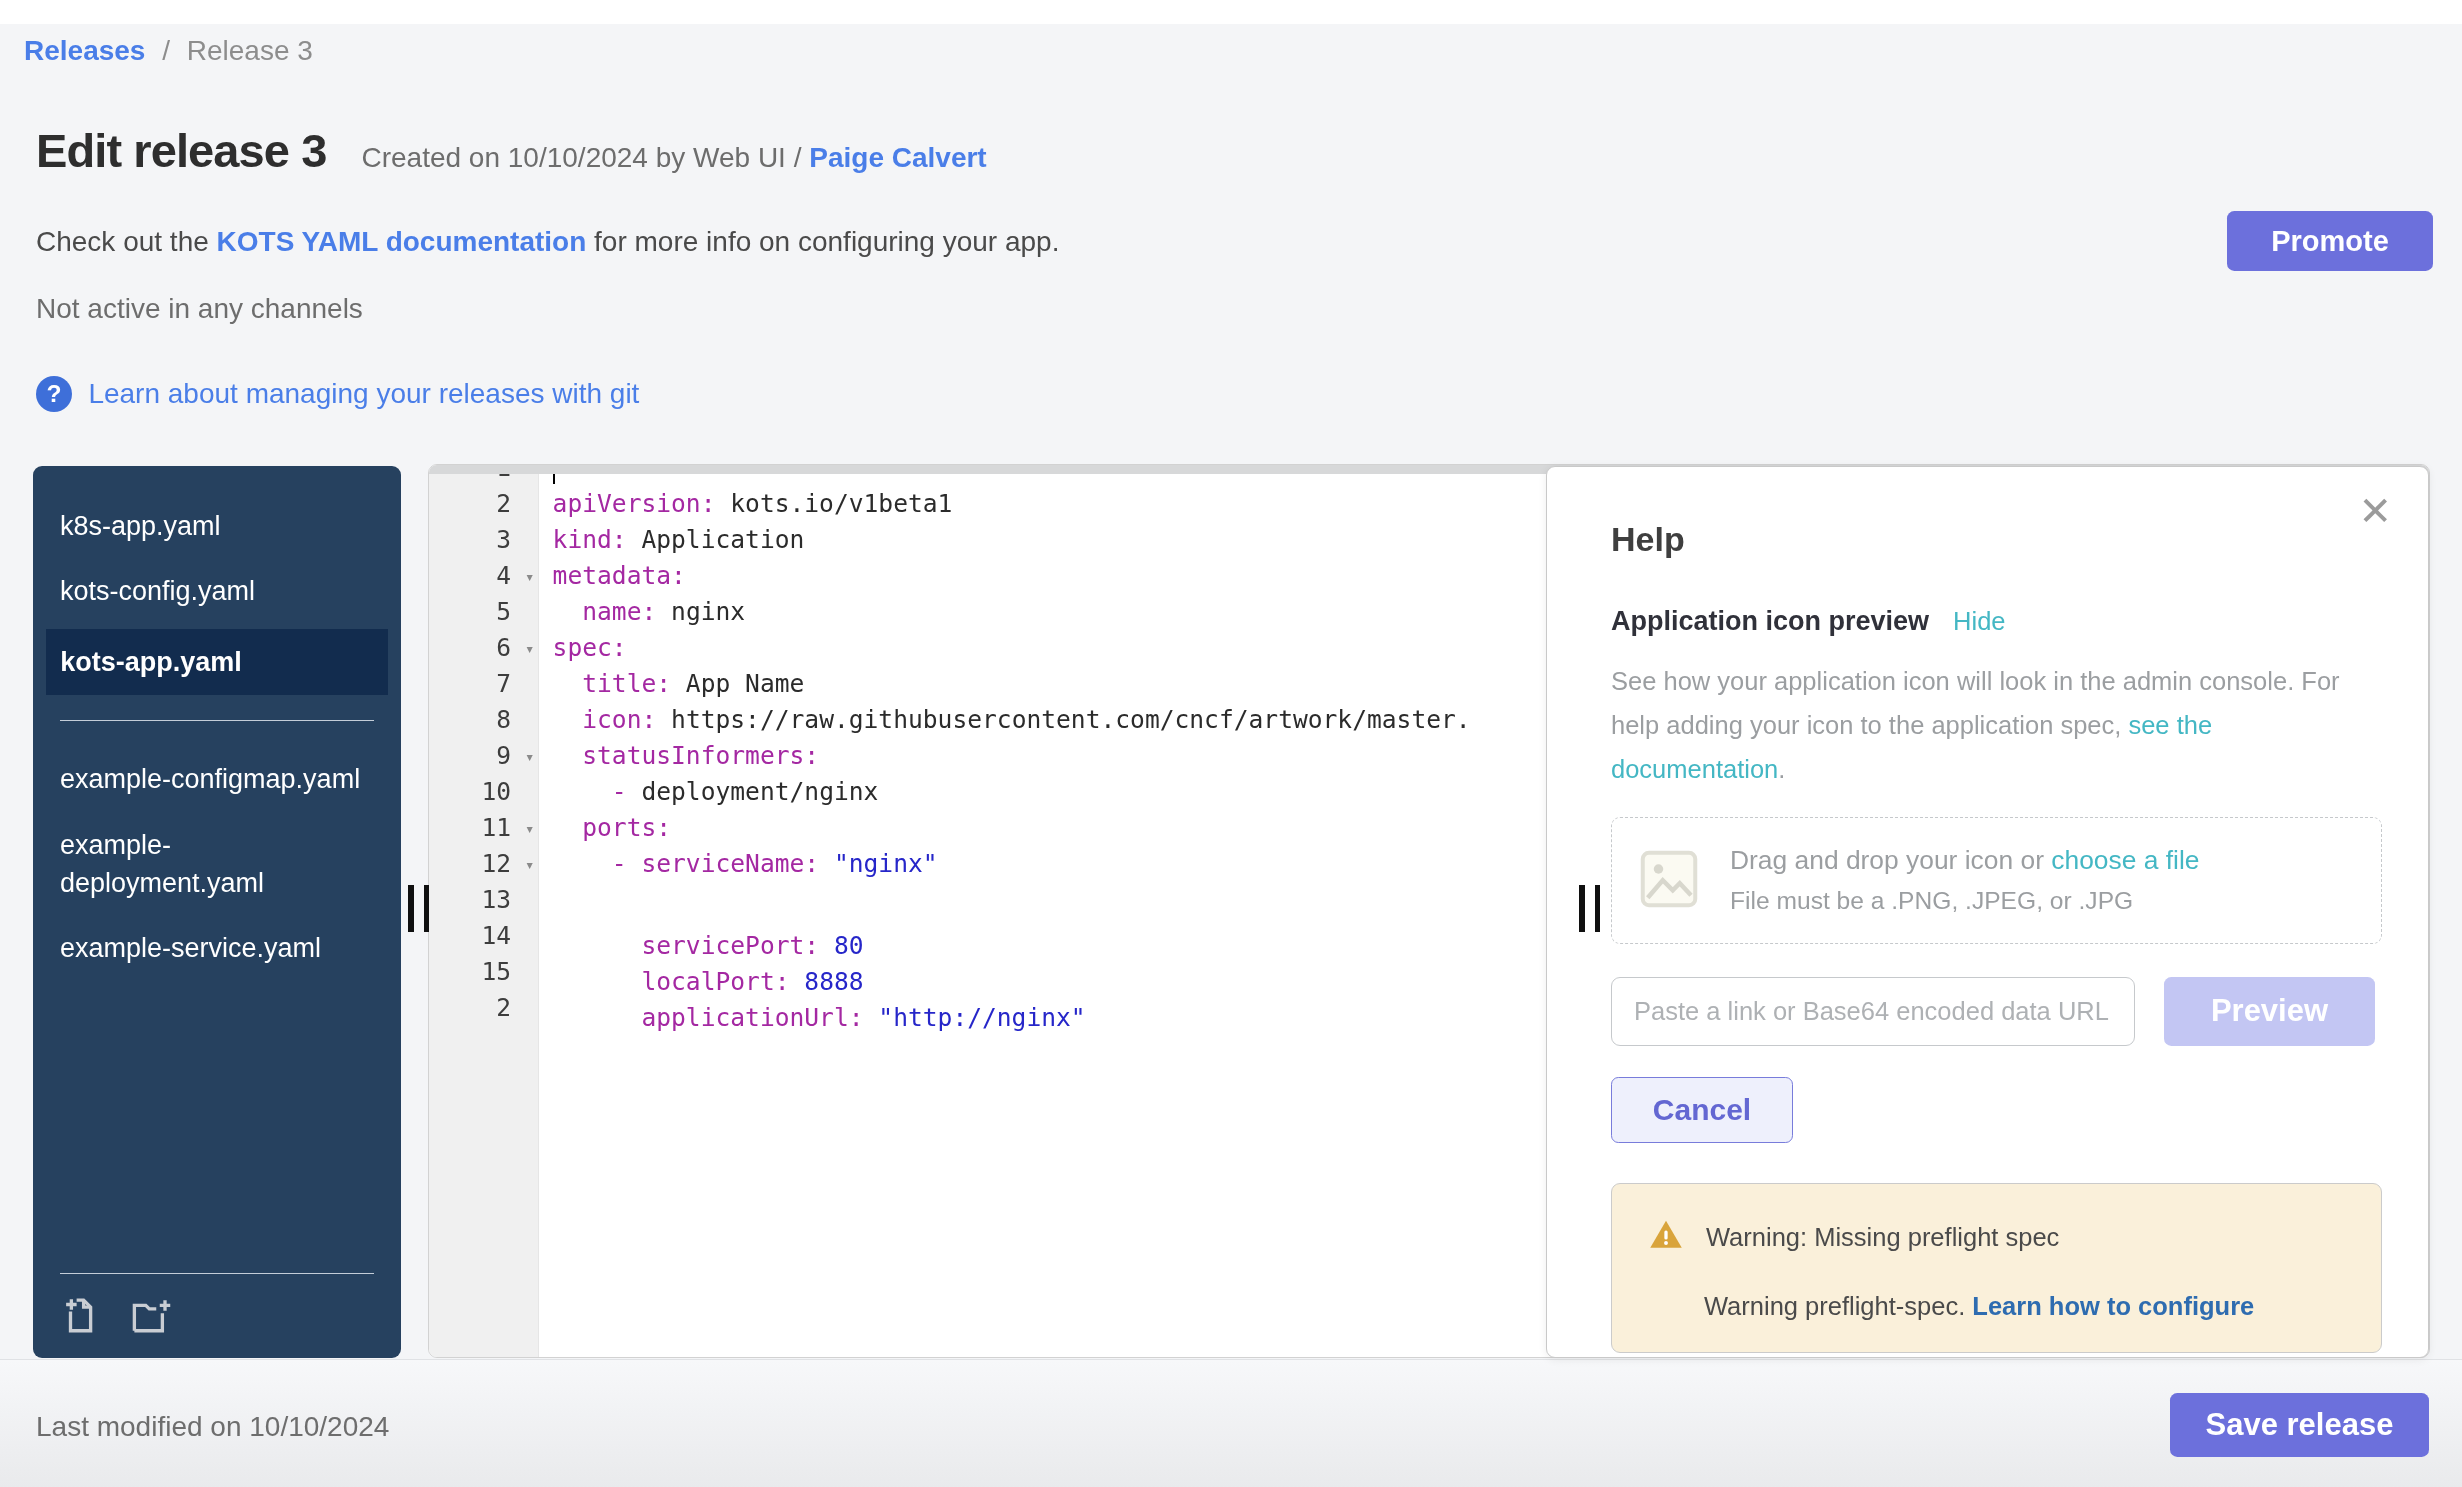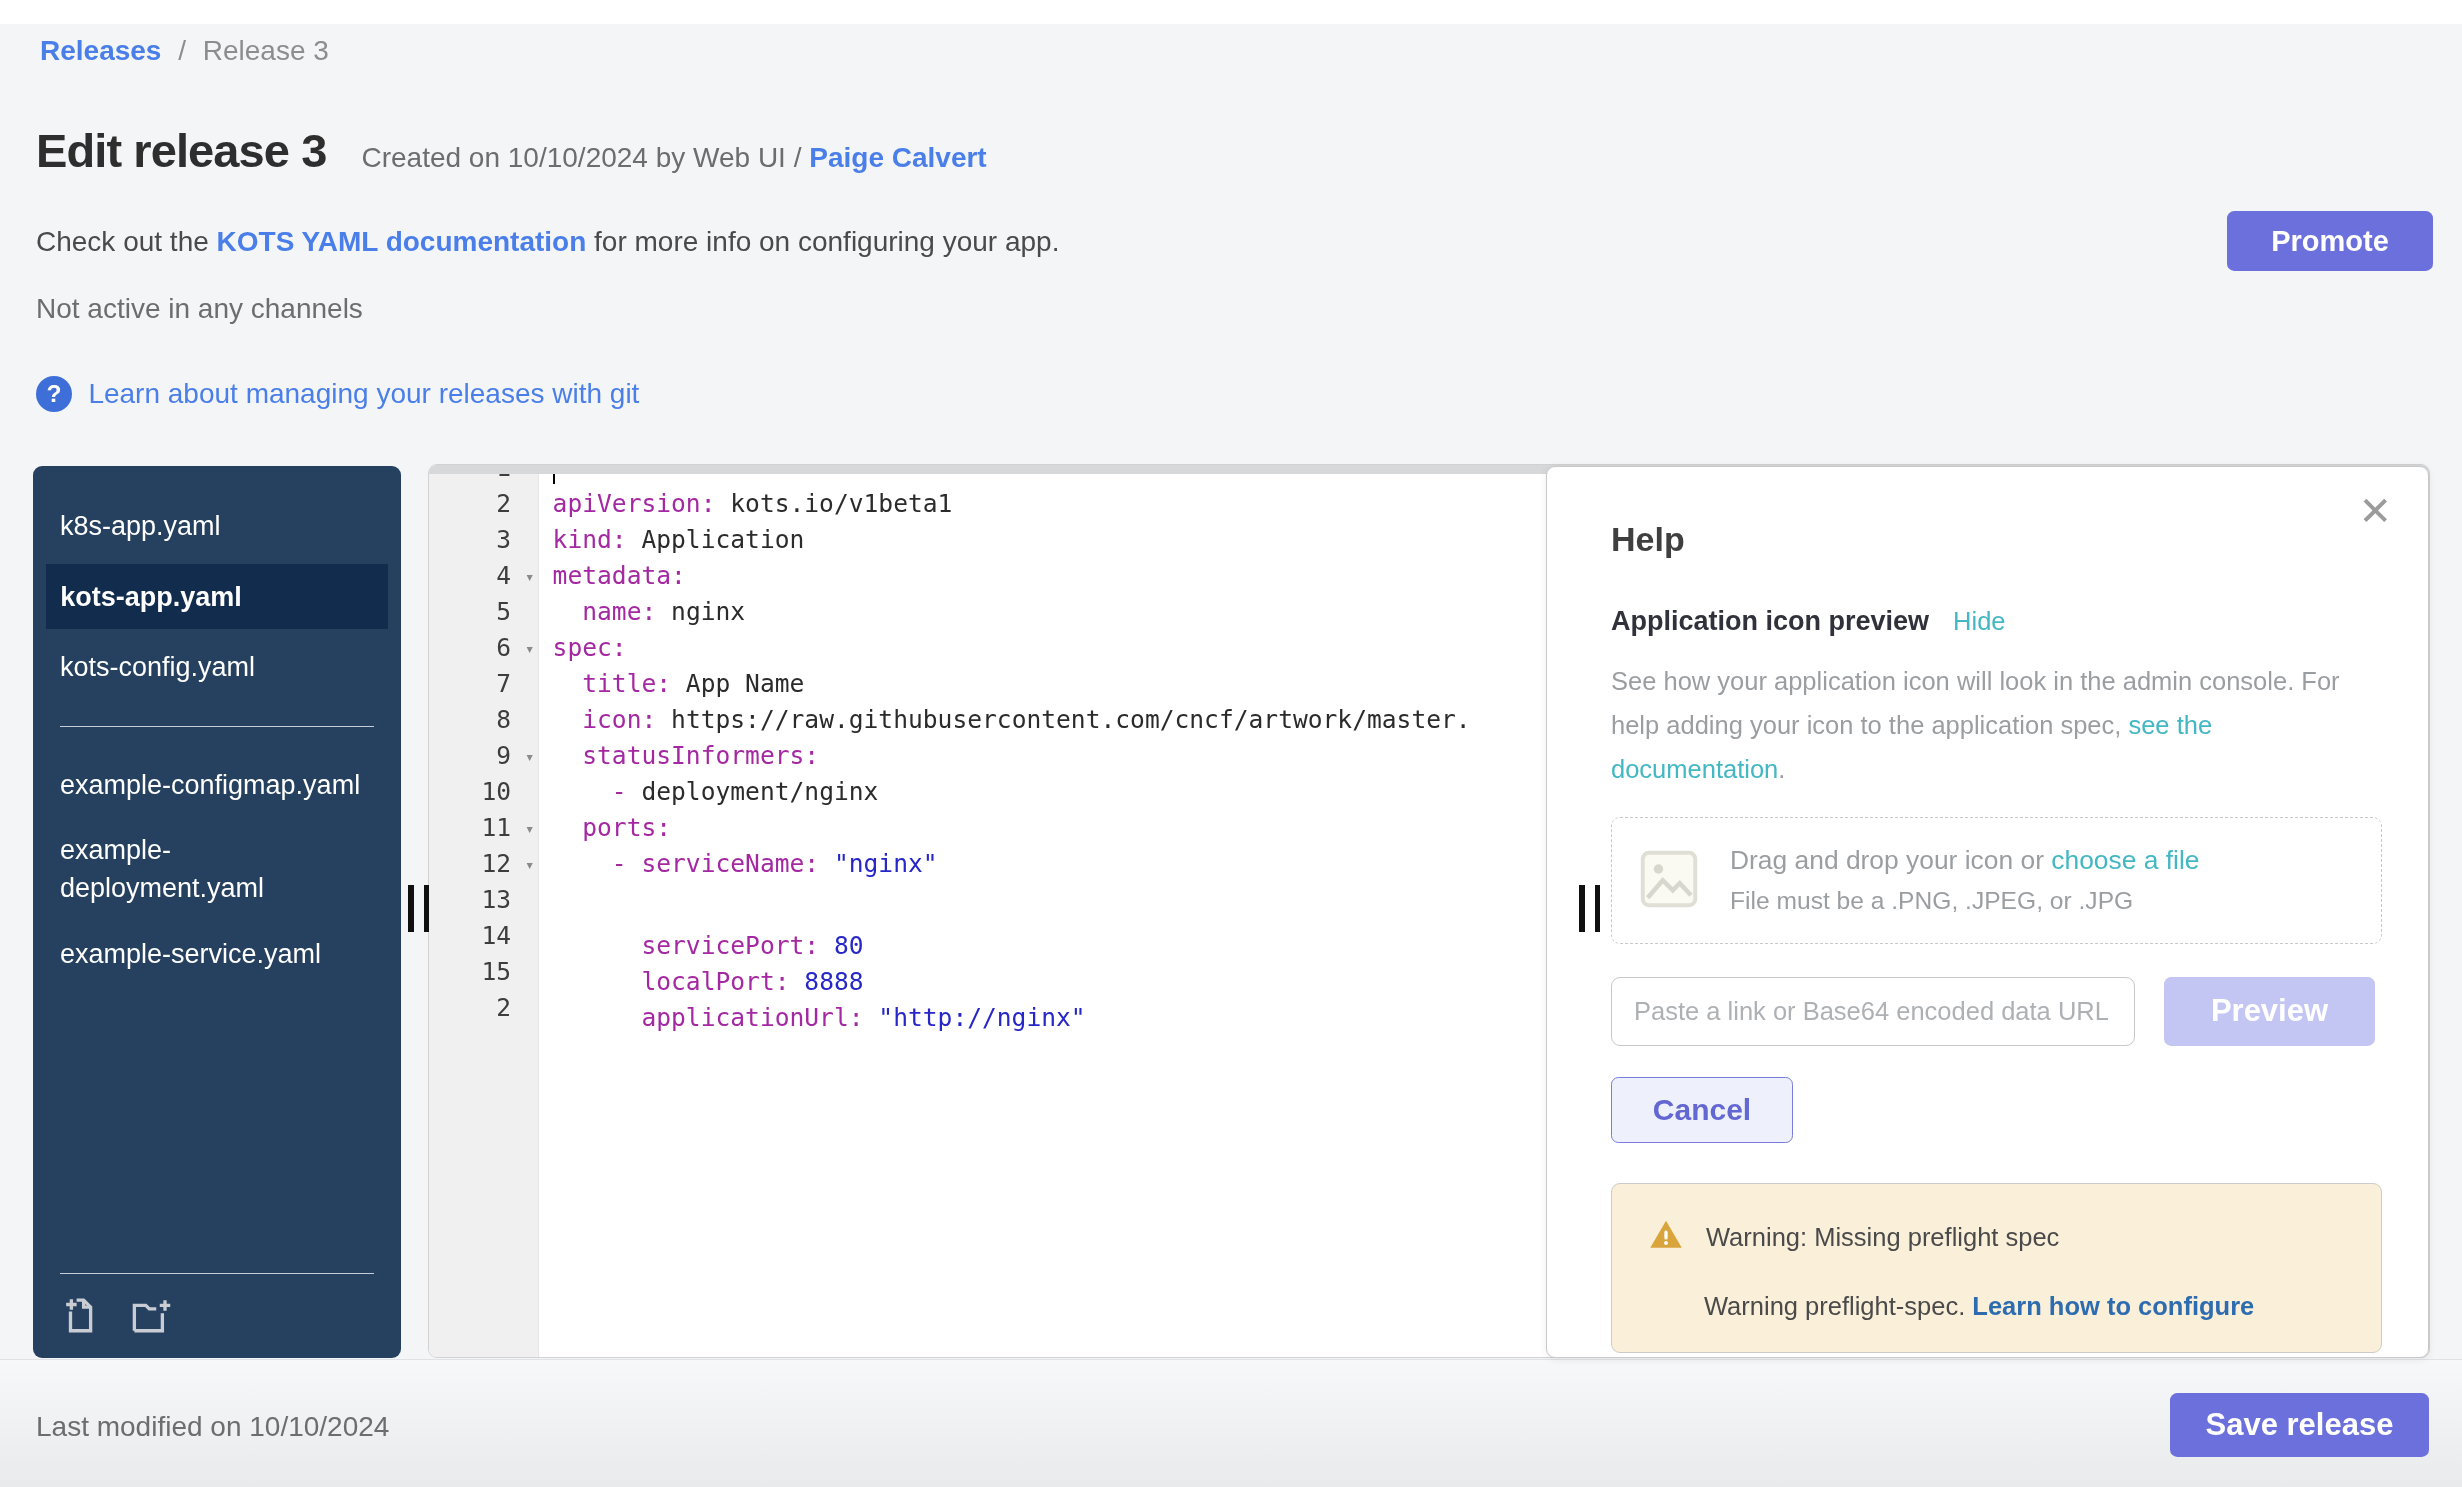--- a/index.html
+++ b/index.html
@@ -3,21 +3,21 @@
 <meta charset="utf-8">
 <style>
   html,body{margin:0;padding:0;}
   body{
     width:2462px;height:1488px;position:relative;overflow:hidden;
     background:#f4f5f7;font-family:"Liberation Sans",sans-serif;color:#4a4a4a;
   }
   .top-strip{position:absolute;top:0;left:0;right:0;height:24px;background:#ffffff;}
 
   
-  .breadcrumb{position:absolute;top:35px;left:40px;font-size:28px;color:#8d8d8d;}
+  .breadcrumb{position:absolute;top:35px;left:24px;font-size:28px;color:#8d8d8d;}
   .breadcrumb .bc-link{color:#4a7ee8;font-weight:600;cursor:pointer;}
   .breadcrumb .bc-sep{margin:0 9px;color:#8d8d8d;}
 
   .title-row{position:absolute;top:123px;left:36px;display:flex;align-items:baseline;}
   .page-title{font-size:47px;font-weight:700;color:#2e2e2e;letter-spacing:-0.9px;}
   .created-text{font-size:28px;color:#6d6d6d;margin-left:35px;text-align:center;}
   .created-text .author-link{color:#4a7ee8;font-weight:600;cursor:pointer;}
 
   .subtitle{position:absolute;top:226px;left:36px;font-size:28px;color:#4a4a4a;}
   .subtitle .doc-link{color:#4a7ee8;font-weight:600;cursor:pointer;}
@@ -137,22 +137,22 @@
 <div class="not-active">Not active in any channels</div>
 
 <div class="git-row">
   <span class="q-icon">?</span>
   <span class="git-link">Learn about managing your releases with git</span>
 </div>
 
 <div class="sidebar">
   <div class="file-list">
       <div class="file-item">k8s-app.yaml</div>
+      <div class="file-item">kots-config.yaml</div>
       <div class="file-item selected">kots-app.yaml</div>
-      <div class="file-item">kots-config.yaml</div>
       <div class="file-divider"></div>
       <div class="file-item">example-configmap.yaml</div>
       <div class="file-item">example-deployment.yaml</div>
       <div class="file-item">example-service.yaml</div>
     </div>
   <div class="sidebar-bottom">
     <div class="bottom-divider"></div>
     <div class="sidebar-icons">
       <span class="sb-icon">
         <svg width="42" height="42" viewBox="0 0 24 24" fill="none" stroke="#c9cdd3" stroke-width="1.9">

